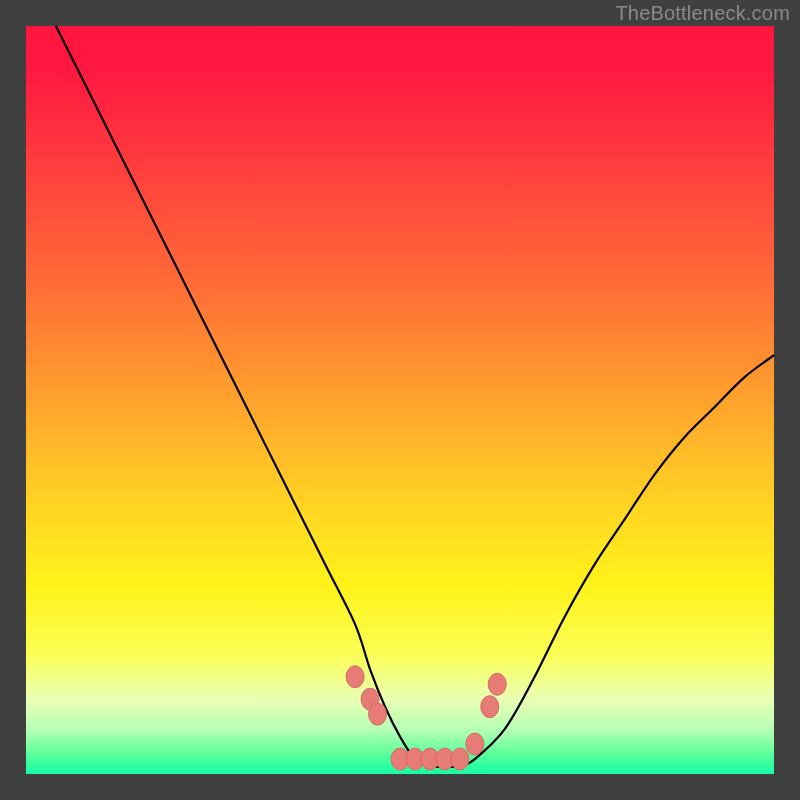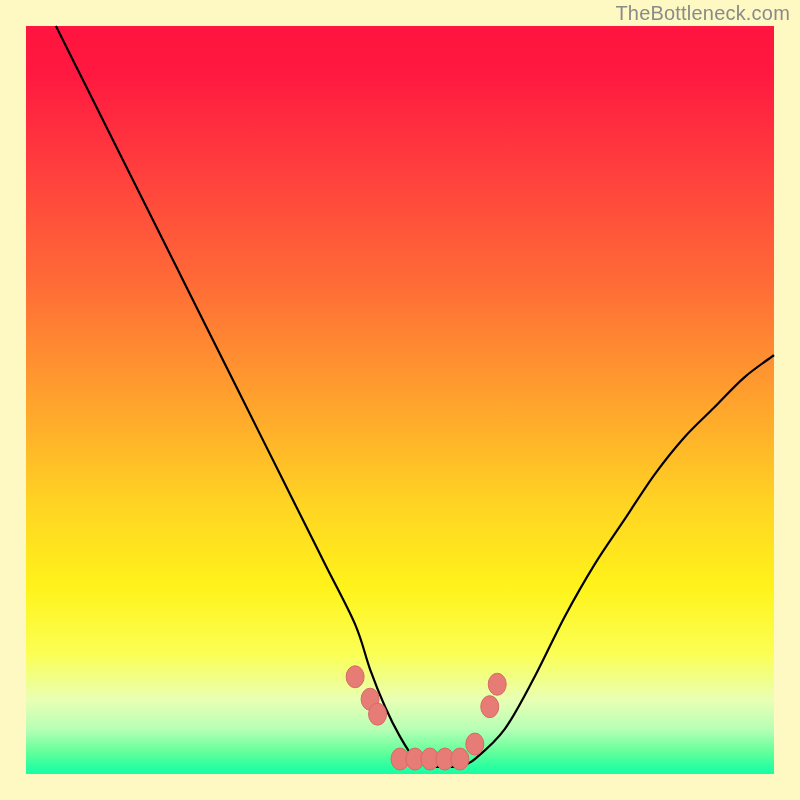--- a/index.html
+++ b/index.html
@@ -8,21 +8,21 @@
     width: 800px;
     height: 800px;
     background: #000;
     overflow: hidden;
     font-family: Arial, Helvetica, sans-serif;
   }
   .frame {
     position: relative;
     width: 800px;
     height: 800px;
-    background: #fef9c3;
+    background: #404040;
   }
   .plot {
     position: absolute;
     left: 26px;
     top: 26px;
     width: 748px;
     height: 748px;
     
     background: linear-gradient(
       to bottom,

